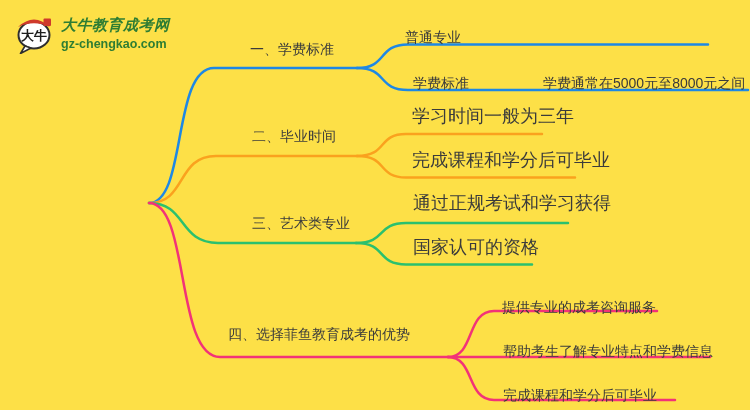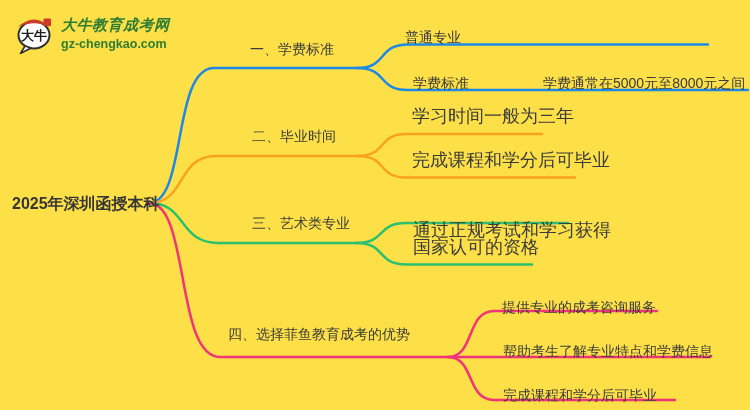--- a/index.html
+++ b/index.html
@@ -50,34 +50,33 @@
       <path d="M4 15 Q20 0 36 15 Q20 7.5 4 15 Z" fill="#CF3A2B"></path>
       <rect x="29.5" y="6.5" width="7.5" height="7.5" rx="1" fill="#CF3A2B"></rect>
       <text x="20" y="28" text-anchor="middle" font-size="13" font-weight="700" fill="#1e1e1e">大牛</text>
     </svg>
     <div>
       <div class="logo-name">大牛教育成考网</div>
       <div class="logo-domain">gz-chengkao.com</div>
     </div>
   </div>
 
-  <div class="txt root" style="left:12px;top:196px;">2025年深圳函授本科</div>
 
   <div class="txt blabel" style="left:250px;top:42px;">一、学费标准</div>
   <div class="txt blabel" style="left:252px;top:129px;">二、毕业时间</div>
   <div class="txt blabel" style="left:252px;top:216px;">三、艺术类专业</div>
   <div class="txt blabel" style="left:228px;top:327px;">四、选择菲鱼教育成考的优势</div>
 
   <div class="txt child-sm" style="left:405px;top:18px;">普通专业</div>
   <div class="txt child-sm" style="left:413px;top:64px;">学费标准</div>
   <div class="txt child-sm" style="left:543px;top:64px;">学费通常在5000元至8000元之间</div>
 
   <div class="txt child-lg" style="left:412px;top:107px;">学习时间一般为三年</div>
   <div class="txt child-lg" style="left:412px;top:151px;">完成课程和学分后可毕业</div>
 
-  <div class="txt child-lg" style="left:413px;top:194px;margin-top:27px;">通过正规考试和学习获得</div>
+  <div class="txt child-lg" style="left:413px;top:194px;">通过正规考试和学习获得</div>
   <div class="txt child-lg" style="left:413px;top:238px;">国家认可的资格</div>
 
   <div class="txt child-sm" style="left:502px;top:288px;">提供专业的成考咨询服务</div>
   <div class="txt child-sm" style="left:503px;top:332px;">帮助考生了解专业特点和学费信息</div>
   <div class="txt child-sm" style="left:503px;top:376px;">完成课程和学分后可毕业</div>
 
 </div>
 
 </body></html>

